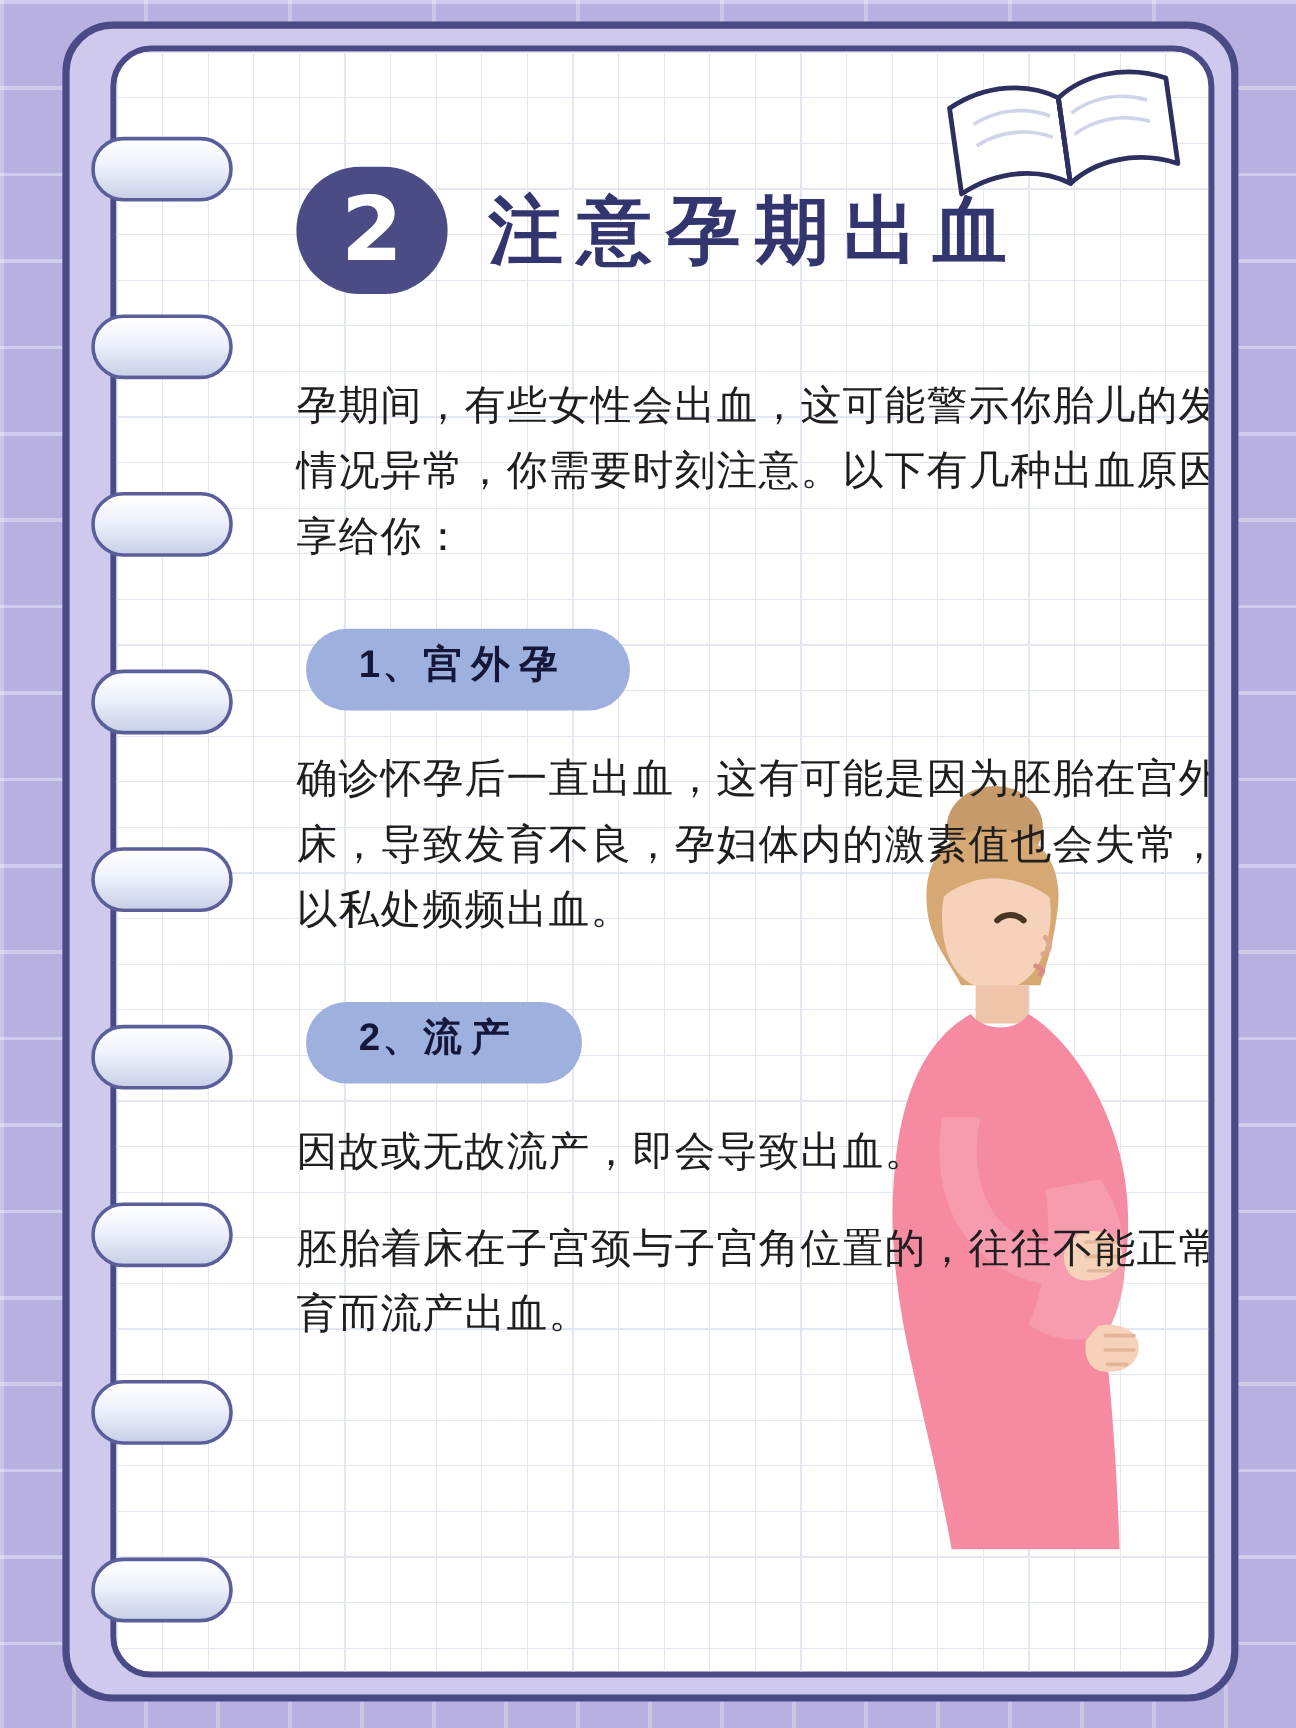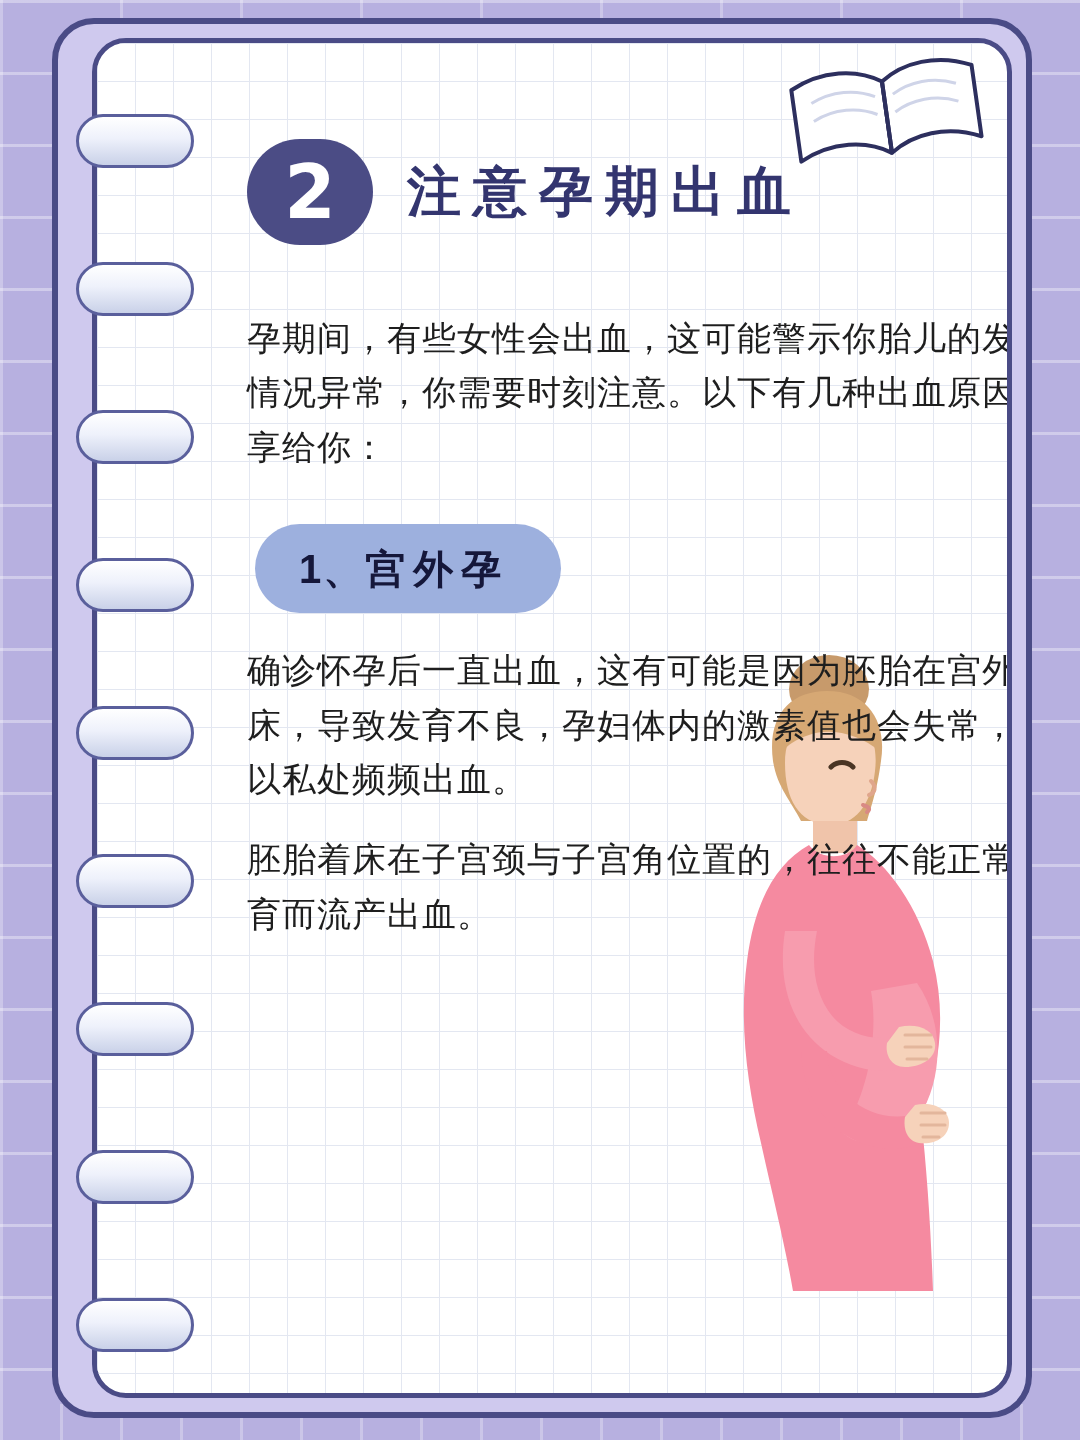--- a/index.html
+++ b/index.html
@@ -114,21 +114,21 @@
     color: #ffffff;
     display: flex;
     align-items: center;
     justify-content: center;
     font-size: 74px;
     font-weight: bold;
     font-family: "DejaVu Sans", sans-serif;
     letter-spacing: 0;
   }
   .title {
-    font-size: 54px;
+    font-size: 62px;
     font-weight: bold;
     color: #33356f;
     letter-spacing: 12px;
     white-space: nowrap;
   }
 
   
   .book-doodle {
     position: absolute;
     right: 14px;
@@ -151,22 +151,22 @@
     line-height: 1.6;
     color: #1e1e1e;
     letter-spacing: 1px;
     margin: 0 0 26px 0;
   }
   .pill {
     display: inline-block;
     background: #9db0de;
     color: #15173a;
     border-radius: 46px;
-    padding: 18px 52px 16px 44px;
-    font-size: 40px;
+    padding: 8px 52px 16px 44px;
+    font-size: 32px;
     font-weight: bold;
     letter-spacing: 8px;
     margin: 24px 0 30px 8px;
   }
   .pill .pill-num { letter-spacing: 2px; }
 
   
   .illus {
     position: absolute;
     right: 26px;
@@ -243,20 +243,24 @@
     </svg>
 
     <div class="content">
       <p class="para">孕期间，有些女性会出血，这可能警示你胎儿的发育情况异常，你需要时刻注意。以下有几种出血原因分享给你：</p>
 
       <div class="pill">
         <span class="pill-num">1、</span><span>宫外孕</span>
       </div>
       <p class="para">确诊怀孕后一直出血，这有可能是因为胚胎在宫外着床，导致发育不良，孕妇体内的激素值也会失常，所以私处频频出血。</p>
 
+      <div class="pill">
+        <span class="pill-num">2、</span><span>流产</span>
+      </div>
+      <p class="para">因故或无故流产，即会导致出血。</p>
 
       <p class="para">胚胎着床在子宫颈与子宫角位置的，往往不能正常发育而流产出血。</p>
     </div>
   </div>
 
   <div class="rings">
     <div class="ring" style="top:0px"></div>
     <div class="ring" style="top:148px"></div>
     <div class="ring" style="top:296px"></div>
     <div class="ring" style="top:444px"></div>

